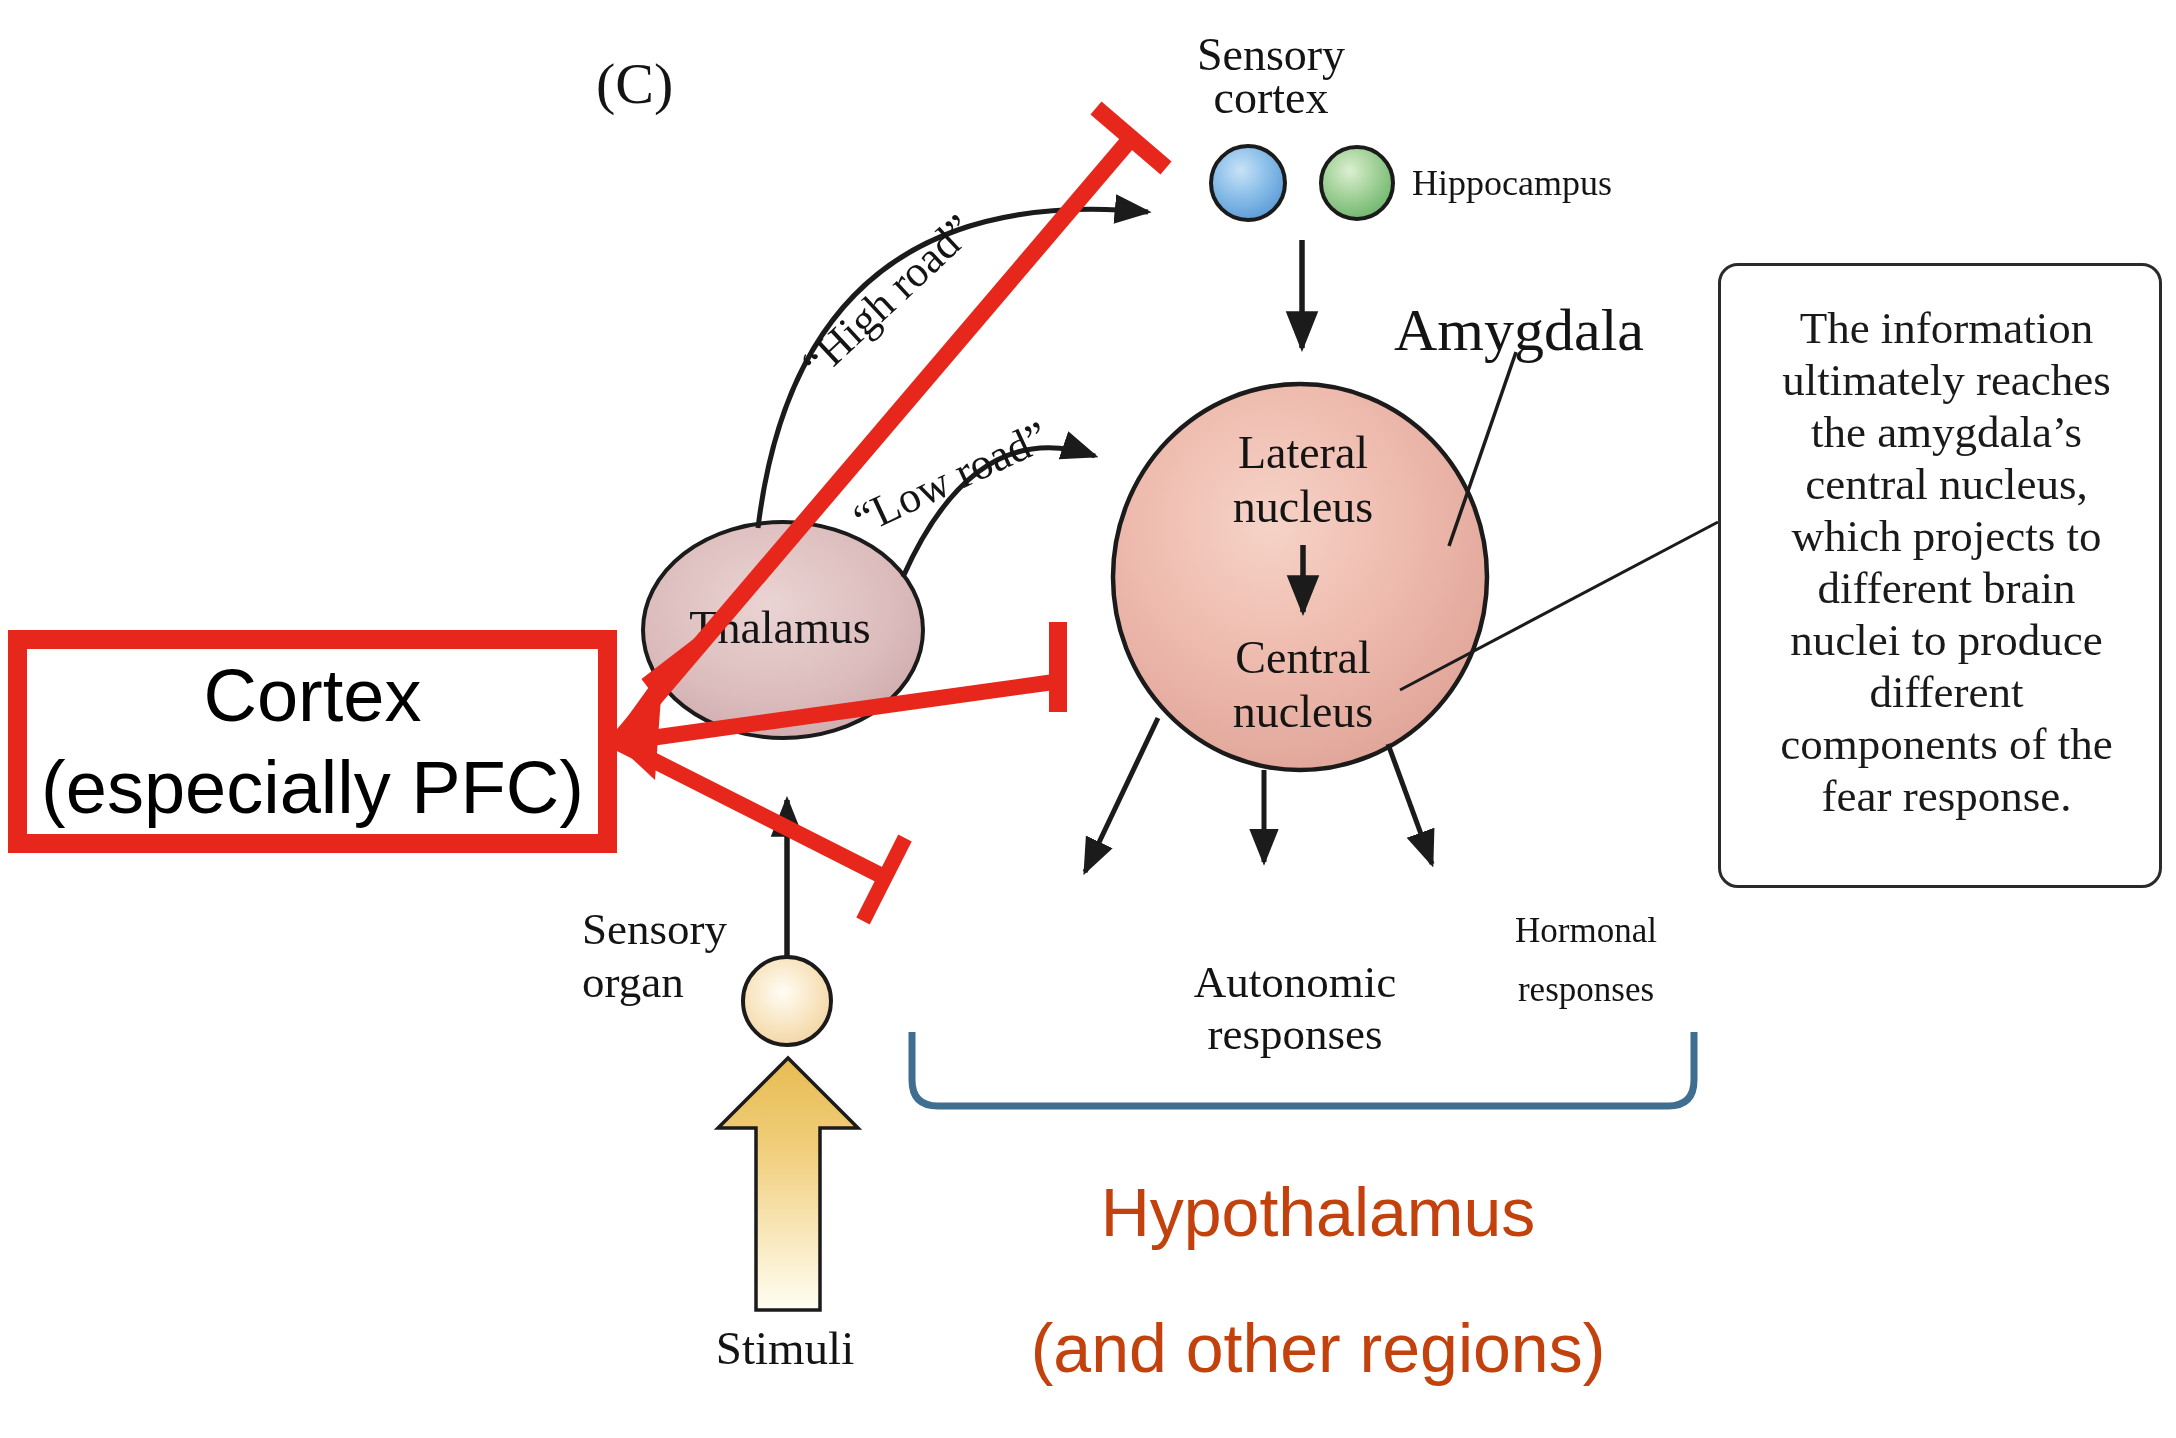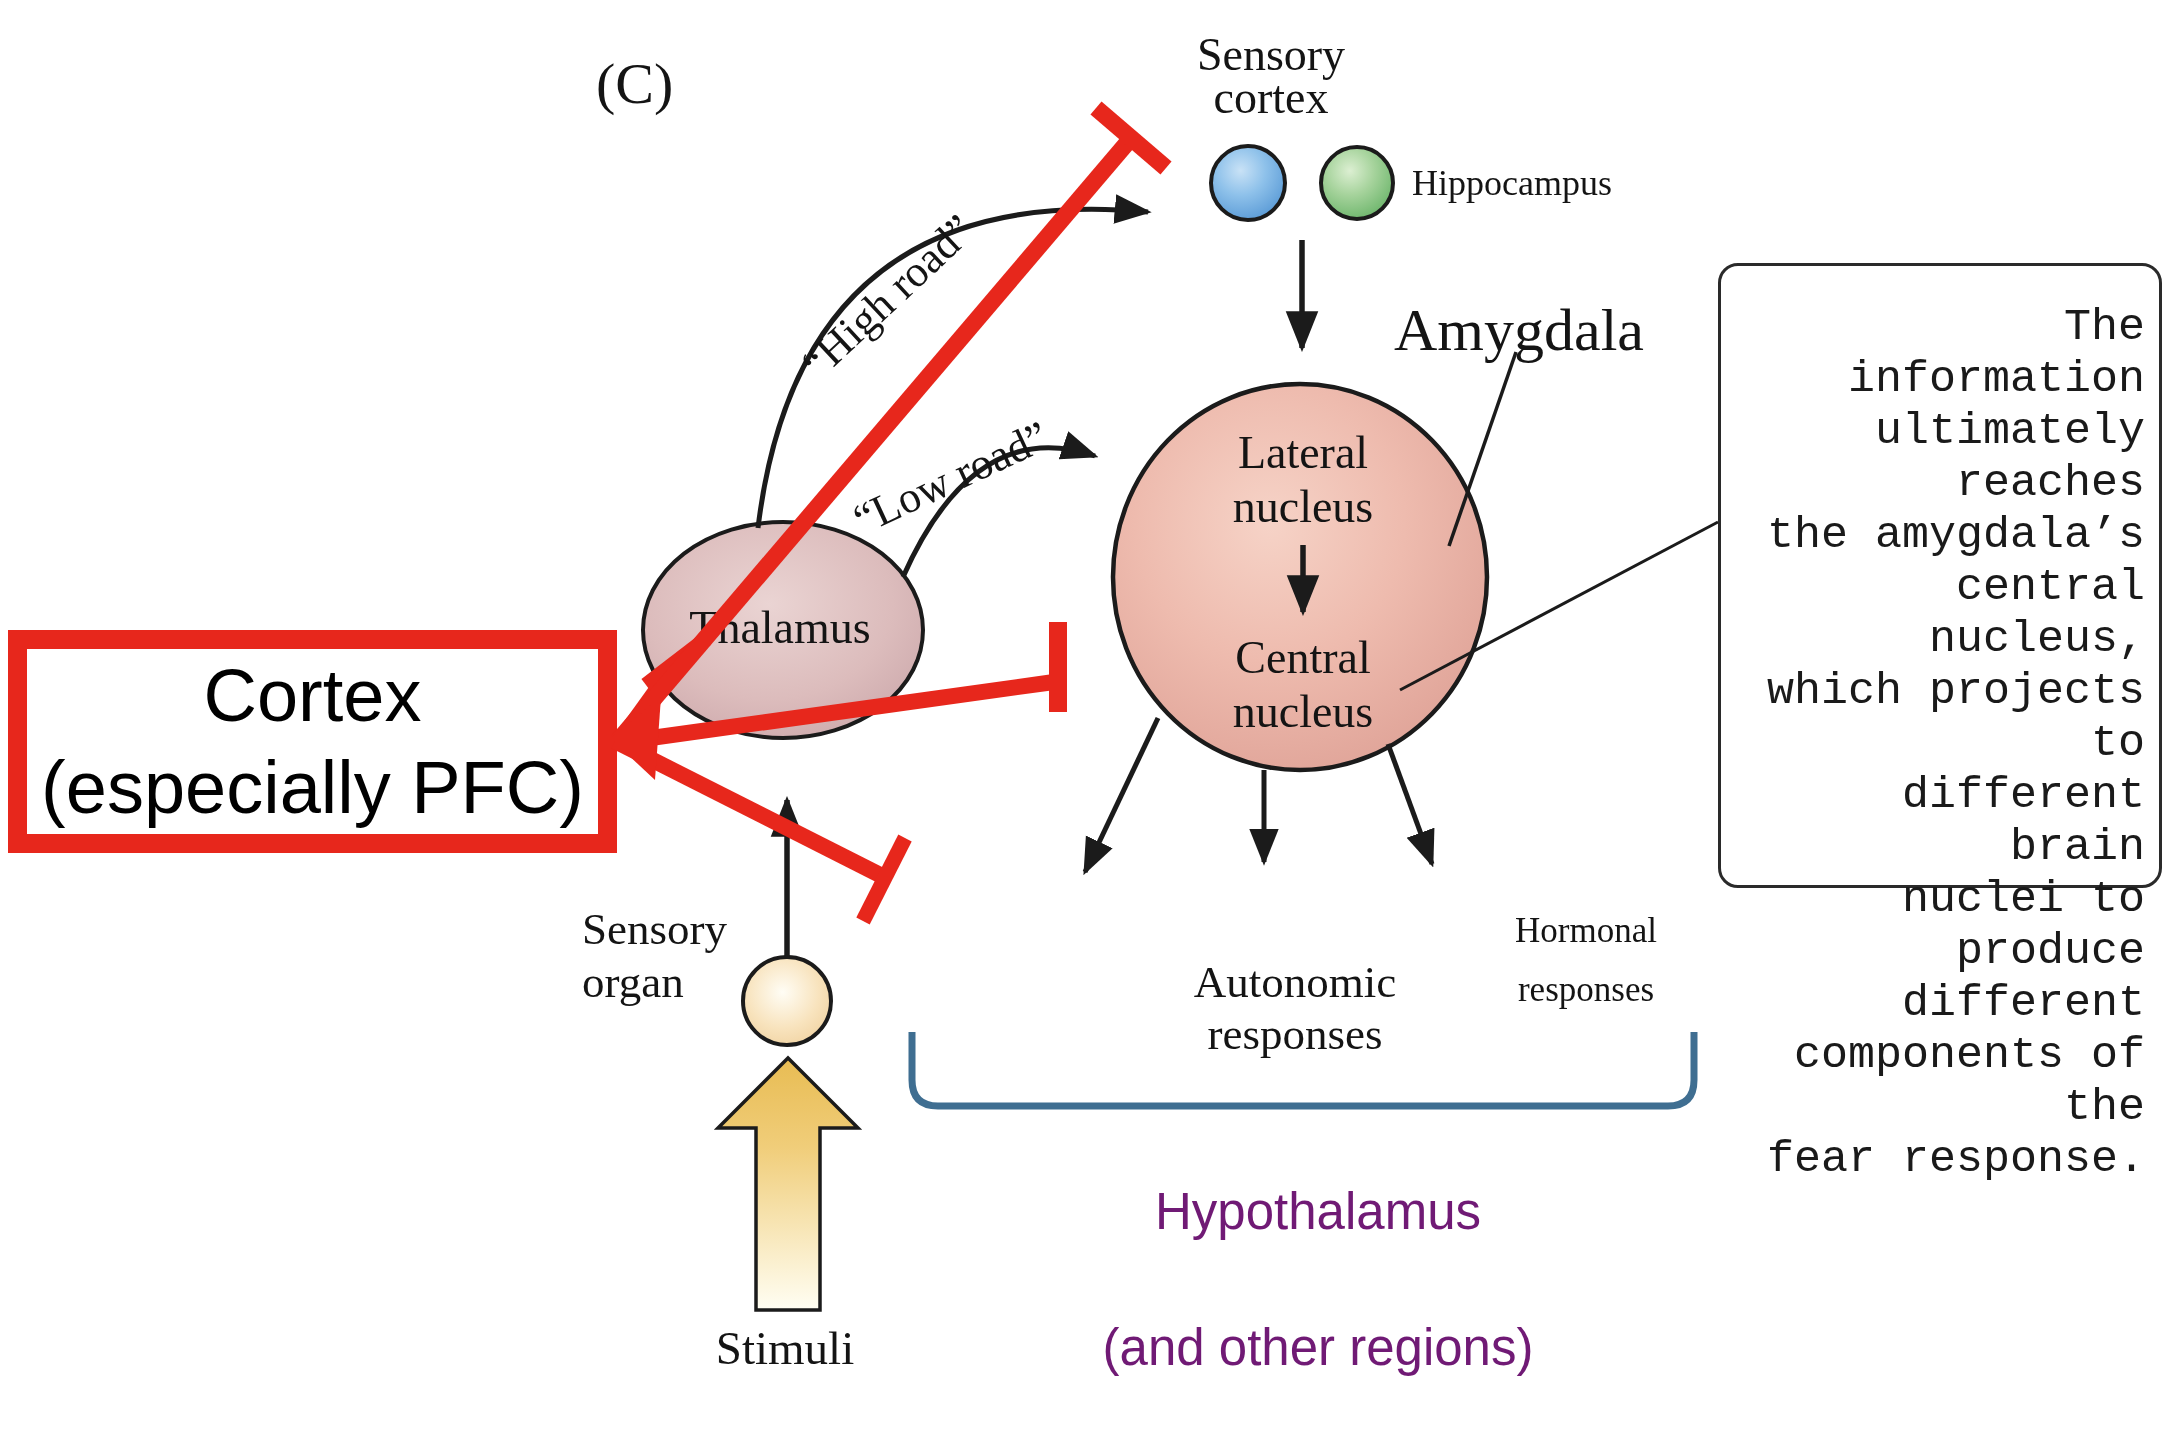--- a/index.html
+++ b/index.html
@@ -9,22 +9,22 @@
   .layer{position:absolute;left:0;top:0;width:2176px;height:1438px;pointer-events:none;}
   .lbl{position:absolute;white-space:pre-line;text-align:center;transform:translate(-50%,-50%);
        line-height:1.12;font-family:"Liberation Serif",serif;}
   .sans{font-family:"Liberation Sans",sans-serif;}
   #cortex-box{position:absolute;left:8px;top:630px;width:609px;height:223px;box-sizing:border-box;
       background:#ffffff;border:19px solid #e7271c;display:flex;align-items:center;justify-content:center;z-index:4;}
   #cortex-box .txt{font-family:"Liberation Sans",sans-serif;font-size:74px;line-height:92px;
       color:#000;text-align:center;white-space:pre-line;}
   #info-box{position:absolute;left:1718px;top:263px;width:444px;height:625px;box-sizing:border-box;
       background:#ffffff;border:3px solid #2a2a2a;border-radius:20px;z-index:3;}
-  #info-box .txt{font-family:Liberation Mono, monospace;font-size:45px;line-height:52px;
-      padding:36px 14px 0 27px;white-space:pre-line;text-align:right;color:#1a1a1a;}
+  #info-box .txt{font-family:Liberation Serif, serif;font-size:45px;line-height:52px;
+      padding:36px 14px 0 27px;white-space:pre-line;text-align:center;color:#1a1a1a;}
 </style>
 </head>
 <body>
 
 <div id="canvas">
 
   <svg class="layer" width="2176" height="1438" viewBox="0 0 2176 1438">
     <defs>
       <radialGradient id="gAmyg" cx="42%" cy="36%" r="80%">
         <stop offset="0%" stop-color="#f6d3c7"></stop>
@@ -110,21 +110,21 @@
 
   <div class="lbl" style="left:785px;top:1348px;font-size:47px;">Stimuli</div>
 
 
   <div class="lbl" style="left:1295px;top:960px;font-size:45px;line-height:52px;margin-top:48px;">Autonomic
 responses</div>
 
   <div class="lbl" style="left:1586px;top:960px;font-size:35px;line-height:59px;">Hormonal
 responses</div>
 
-  <div class="lbl sans" style="left:1318px;top:1280px;font-size:51px;line-height:136px;color:#701a75;">Hypothalamus
+  <div class="lbl sans" style="left:1318px;top:1280px;font-size:68px;line-height:136px;color:#c2410c;">Hypothalamus
 (and other regions)</div>
 
   <div id="cortex-box">
     <div class="txt">Cortex
 (especially PFC)</div>
   </div>
 
   <div id="info-box">
     <div class="txt">The information
 ultimately reaches

